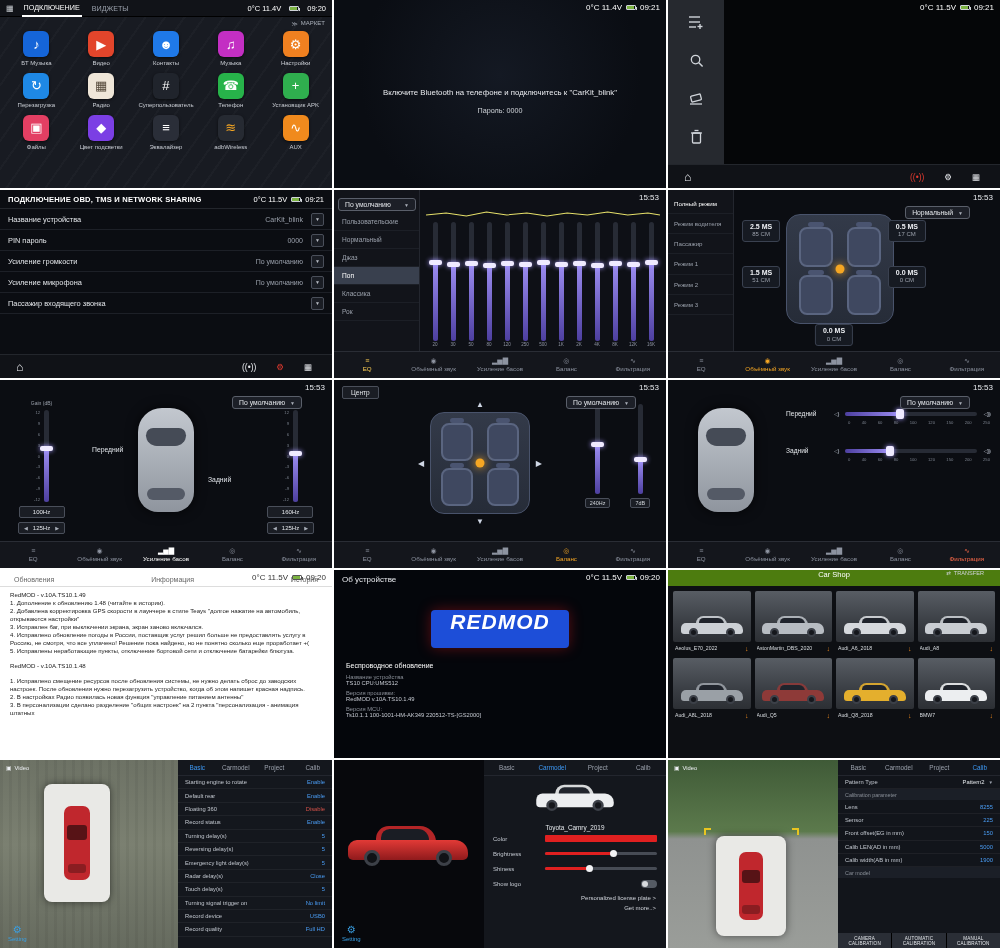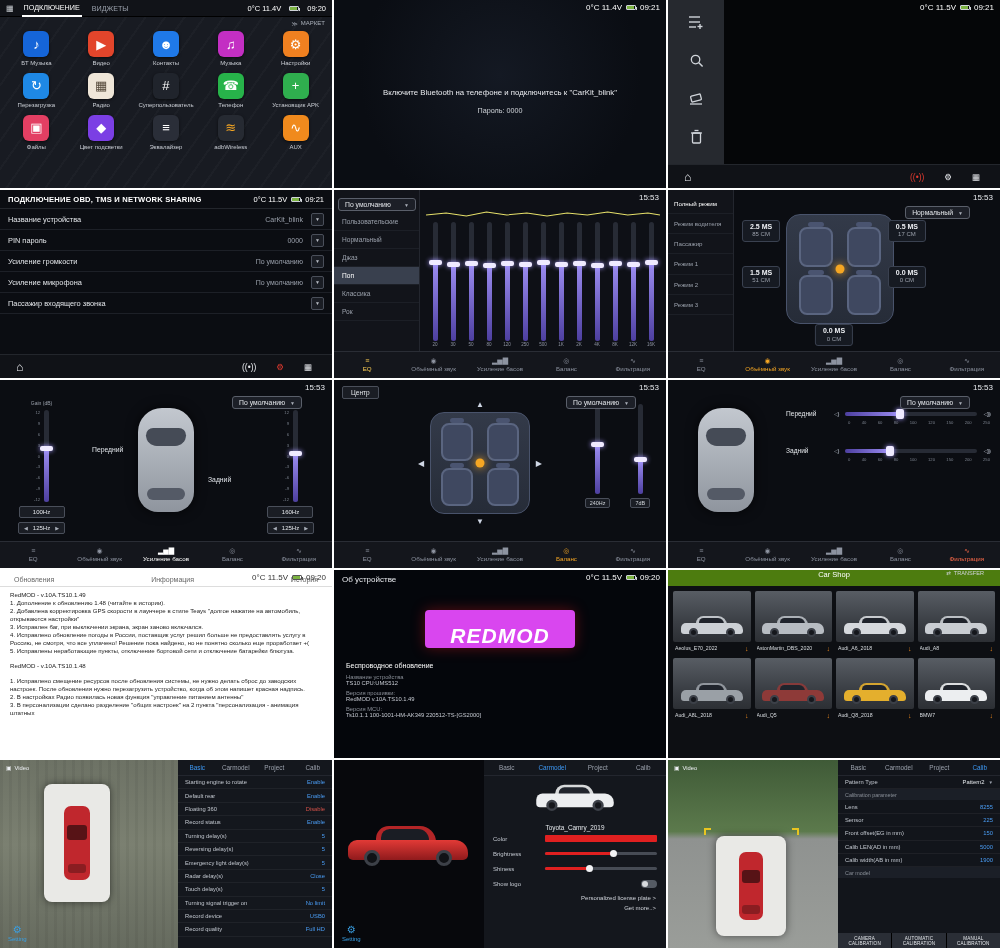--- a/index.html
+++ b/index.html
@@ -137,21 +137,21 @@
 .p10 .statusbar{color:#333}
 .p10 .batt{border-color:#555}.p10 .batt::after{background:#555}
 .p10-title{margin-top:14px;text-align:center;font-size:13px;font-weight:bold;color:#111}
 .p10-tabs{display:flex;justify-content:space-between;padding:6px 14px 3px;border-bottom:1px solid #ddd}
 .p10-tab{font-size:7px;color:#666}
 .p10-log{padding:4px 10px}
 .logline{font-size:6.1px;line-height:1.32;color:#222;min-height:7px}
 
 .p11{background:#04060b}
 .p11-title{position:absolute;top:5px;left:8px;font-size:8px;color:#e8eaee}
-.p11-logo{position:absolute;top:40px;left:50%;transform:translateX(-50%);width:150px;height:38px;background:#d946ef;border-radius:4px;display:flex;align-items:flex-end;justify-content:center;box-shadow:0 0 14px rgba(196,22,28,.45)}
+.p11-logo{position:absolute;top:40px;left:50%;transform:translateX(-50%);width:138px;height:38px;background:#1d4ed8;border-radius:4px;display:flex;align-items:flex-start;justify-content:center;box-shadow:0 0 14px rgba(196,22,28,.45)}
 .p11-logo span{font-size:21px;font-weight:bold;font-style:italic;color:#fff;letter-spacing:1px}
 .p11-info{position:absolute;left:12px;top:92px}
 .p11-sec{font-size:7px;color:#fff;margin-bottom:5px}
 .p11-l{font-size:5.8px;color:#8a8f98;margin-top:4px}
 .p11-v{font-size:5.8px;color:#c6cad2}
 
 .p12{background:#0d0f13}
 .p12-top{display:flex;align-items:flex-start;height:16px;background:#4d7c0f;padding:0 16px}
 .p12-title{position:absolute;left:50%;transform:translateX(-50%);font-size:7.5px;color:#fff}
 .p12-transfer{margin-left:auto;font-size:5.6px;color:#cfd3d8;display:flex;align-items:center;gap:3px}

